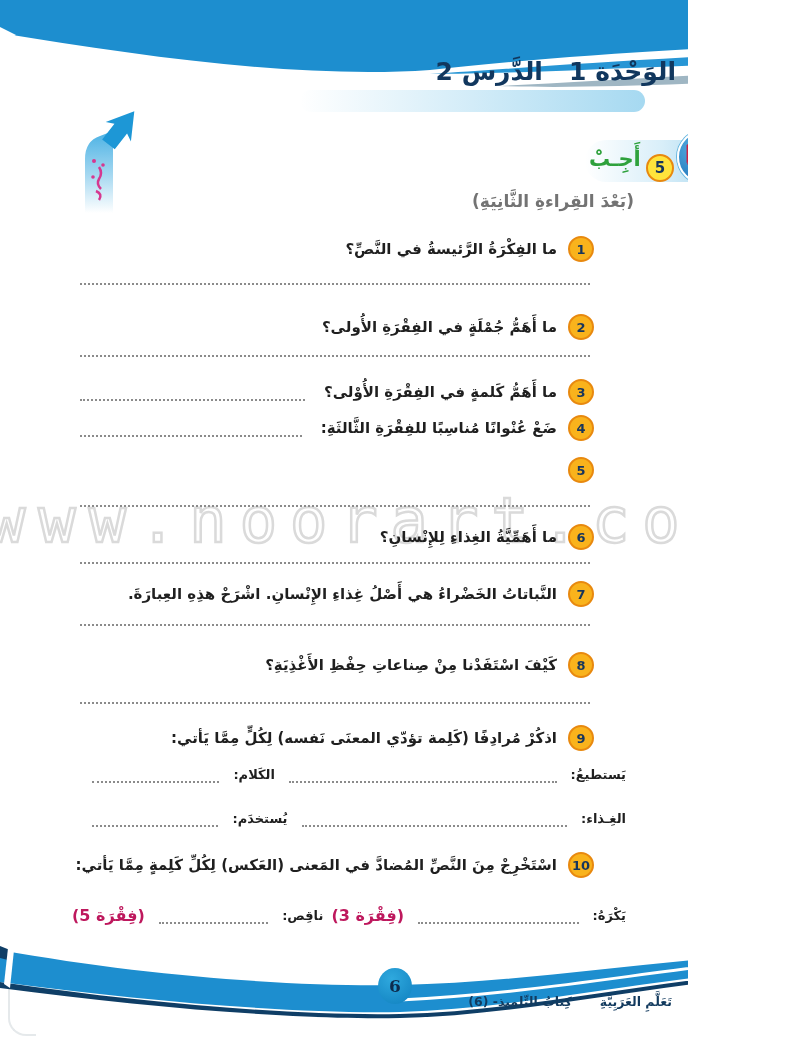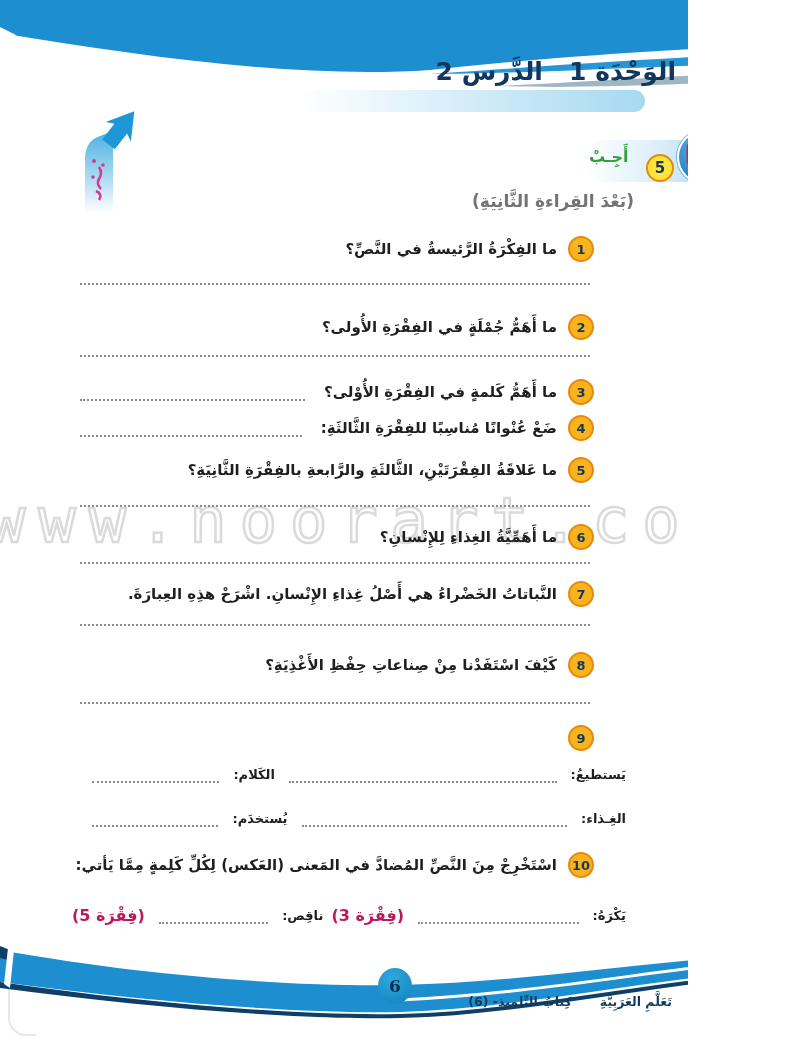--- a/index.html
+++ b/index.html
@@ -19,21 +19,21 @@
 
   
   .pill{position:absolute;left:585px;top:140px;width:173px;height:42px;border-radius:21px;z-index:1;
         background:linear-gradient(270deg,#8dcbe9,#d8eef9 55%,rgba(255,255,255,0));}
   .book-circle{position:absolute;left:677px;top:130px;width:50px;height:50px;border-radius:50%;
         background:radial-gradient(circle at 35% 30%,#57b0e2,#1465b0);border:2px solid #fff;
         box-shadow:0 0 0 1px #66b6e0;z-index:2;display:flex;align-items:center;justify-content:center;}
   .badge5{position:absolute;left:646px;top:154px;width:24px;height:24px;border-radius:50%;
         background:#ffe43c;border:2px solid #e8890f;color:#17365c;font-weight:700;font-size:15px;
         display:flex;align-items:center;justify-content:center;z-index:3;}
-  .ajib{position:absolute;left:589px;top:147px;z-index:3;font-size:16px;font-weight:700;color:#2ea13c;direction:rtl;}
+  .ajib{position:absolute;left:589px;top:147px;z-index:3;font-size:21px;font-weight:700;color:#2ea13c;direction:rtl;}
   .subtitle{position:absolute;right:54px;top:191px;z-index:2;font-size:17px;font-weight:700;color:#737373;direction:rtl;}
 
   
   .qrow{position:absolute;right:94px;left:80px;height:28px;display:flex;align-items:center;gap:11px;
         direction:rtl;z-index:2;}
   .qnum{flex:none;width:22px;height:22px;border-radius:50%;background:#f9b31c;border:2px solid #e8890f;
         color:#17365c;font-weight:700;font-size:13px;display:flex;align-items:center;justify-content:center;}
   .qtext{font-weight:700;font-size:15px;color:#1f1f1f;white-space:nowrap;}
   .fillline{flex:1;height:16px;border-bottom:2px dotted #8b8b8b;margin-inline-start:8px;}
   .hline{position:absolute;left:80px;right:98px;height:0;border-bottom:2px dotted #8b8b8b;z-index:2;}
@@ -133,21 +133,20 @@
   </div>
 
   <div class="qrow" style="top:414px">
     <span class="qnum">4</span>
     <span class="qtext">ضَعْ عُنْوانًا مُناسِبًا للفِقْرَةِ الثَّالثَةِ:</span>
     <span class="fillline"></span>
   </div>
 
   <div class="qrow" style="top:456px">
     <span class="qnum">5</span>
-    <span class="qtext">ما عَلاقَةُ الفِقْرَتَيْنِ، الثَّالثَةِ والرَّابعةِ بالفِقْرَةِ الثَّانِيَةِ؟</span>
   </div>
   <div class="hline" style="top:505px"></div>
 
   <div class="qrow" style="top:523px">
     <span class="qnum">6</span>
     <span class="qtext">ما أَهَمِّيَّةُ الغِذاءِ لِلإِنْسانِ؟</span>
   </div>
   <div class="hline" style="top:562px"></div>
 
   <div class="qrow" style="top:580px">
@@ -157,20 +156,21 @@
   <div class="hline" style="top:624px"></div>
 
   <div class="qrow" style="top:651px">
     <span class="qnum">8</span>
     <span class="qtext">كَيْفَ اسْتَفَدْنا مِنْ صِناعاتِ حِفْظِ الأَغْذِيَةِ؟</span>
   </div>
   <div class="hline" style="top:702px"></div>
 
   <div class="qrow" style="top:724px">
     <span class="qnum">9</span>
+    <span class="qtext">اذكُرْ مُرادِفًا (كَلِمة تؤدّي المعنَى نَفسه) لِكُلٍّ مِمَّا يَأتي:</span>
   </div>
 
   <div class="srow" style="top:760px;right:62px;left:78px">
     <span class="word">يَستطيعُ:</span>
     <span class="fillline l-long"></span>
     <span class="word">الكَلام:</span>
     <span class="fillline l-short"></span>
   </div>
   <div class="srow" style="top:804px;right:62px;left:78px">
     <span class="word">الغِـذاء:</span>

